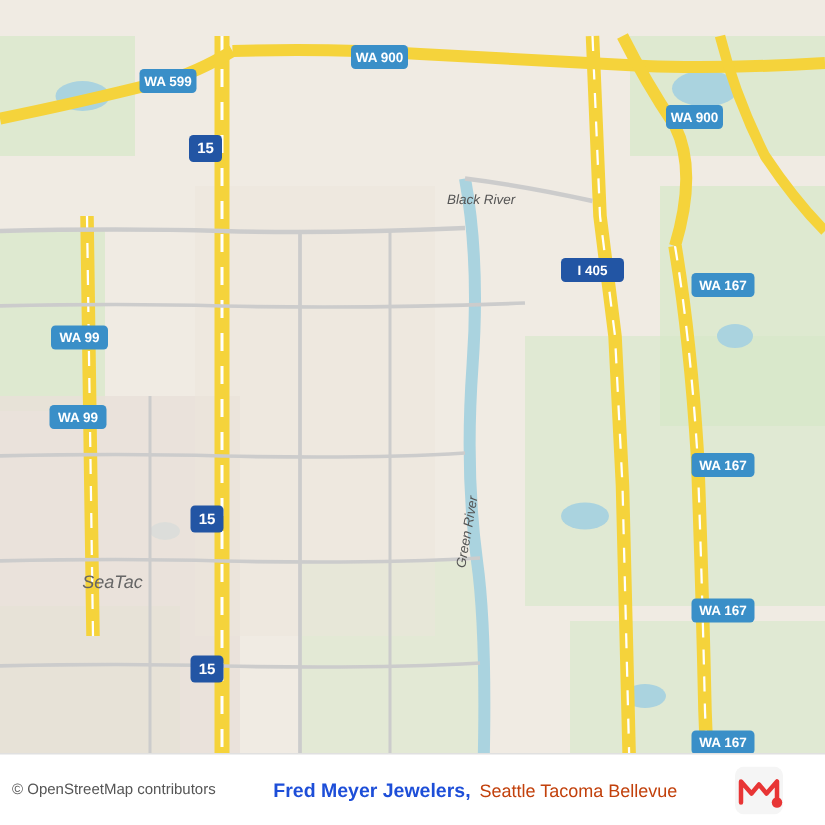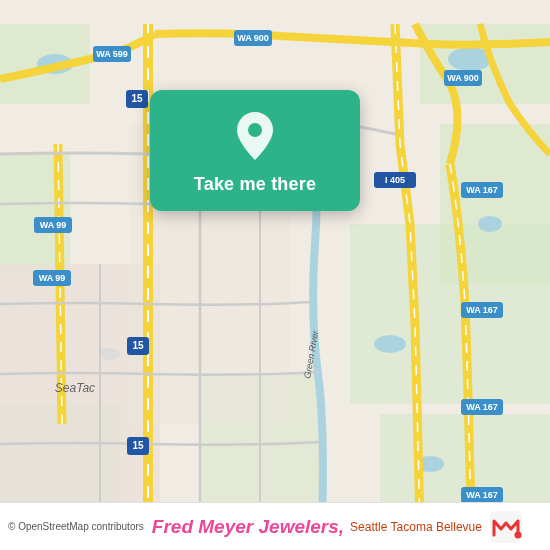--- a/index.html
+++ b/index.html
@@ -86,24 +86,23 @@
 
     .bottom-left {
       display: flex;
       align-items: center;
       gap: 6px;
       font-size: 11px;
       color: #555;
     }
 
     .bottom-title {
-      font-size: 19px;
+      font-size: 13px;
       font-weight: 600;
-      color: #ec4899;
-      font-style: italic;
+      color: #1d4ed8;
     }
 
     .bottom-subtitle {
       font-size: 12px;
       color: #c2410c;
       margin-left: 2px;
     }
 
     .moovit-logo {
       display: flex;
@@ -213,29 +212,20 @@
     <rect x="461" y="463" width="42" height="16" rx="3" fill="#3a8fc8"></rect>
     <text x="482" y="474" text-anchor="middle" fill="white" font-size="9" font-weight="bold">WA 167</text>
 
     <text x="75" y="368" text-anchor="middle" fill="#666" font-size="12" font-style="italic">SeaTac</text>
 
     <text x="298" y="112" fill="#555" font-size="9" font-style="italic">Black River</text>
 
     <text x="310" y="355" fill="#555" font-size="9" font-style="italic" transform="rotate(-80, 310, 355)">Green River</text>
   </svg>
 
-  <div class="pin-card">
-    <div class="pin-icon">
-      <svg width="44" height="52" viewBox="0 0 44 52" fill="none" xmlns="http://www.w3.org/2000/svg">
-        <path d="M22 2C12.06 2 4 10.06 4 20C4 32.5 22 50 22 50C22 50 40 32.5 40 20C40 10.06 31.94 2 22 2Z" fill="white" opacity="0.9"></path>
-        <circle cx="22" cy="20" r="7" fill="#2db38a"></circle>
-      </svg>
-    </div>
-    <span class="pin-label">Take me there</span>
-  </div>
 
   <div class="bottom-bar">
     <div class="bottom-left">
       <span class="osm-credit">© OpenStreetMap contributors</span>
     </div>
     <div style="display:flex; align-items:center; gap:4px; flex:1; justify-content:center;">
       <span class="bottom-title">Fred Meyer Jewelers,</span>
       <span class="bottom-subtitle">Seattle Tacoma Bellevue</span>
     </div>
     <div class="moovit-logo">

